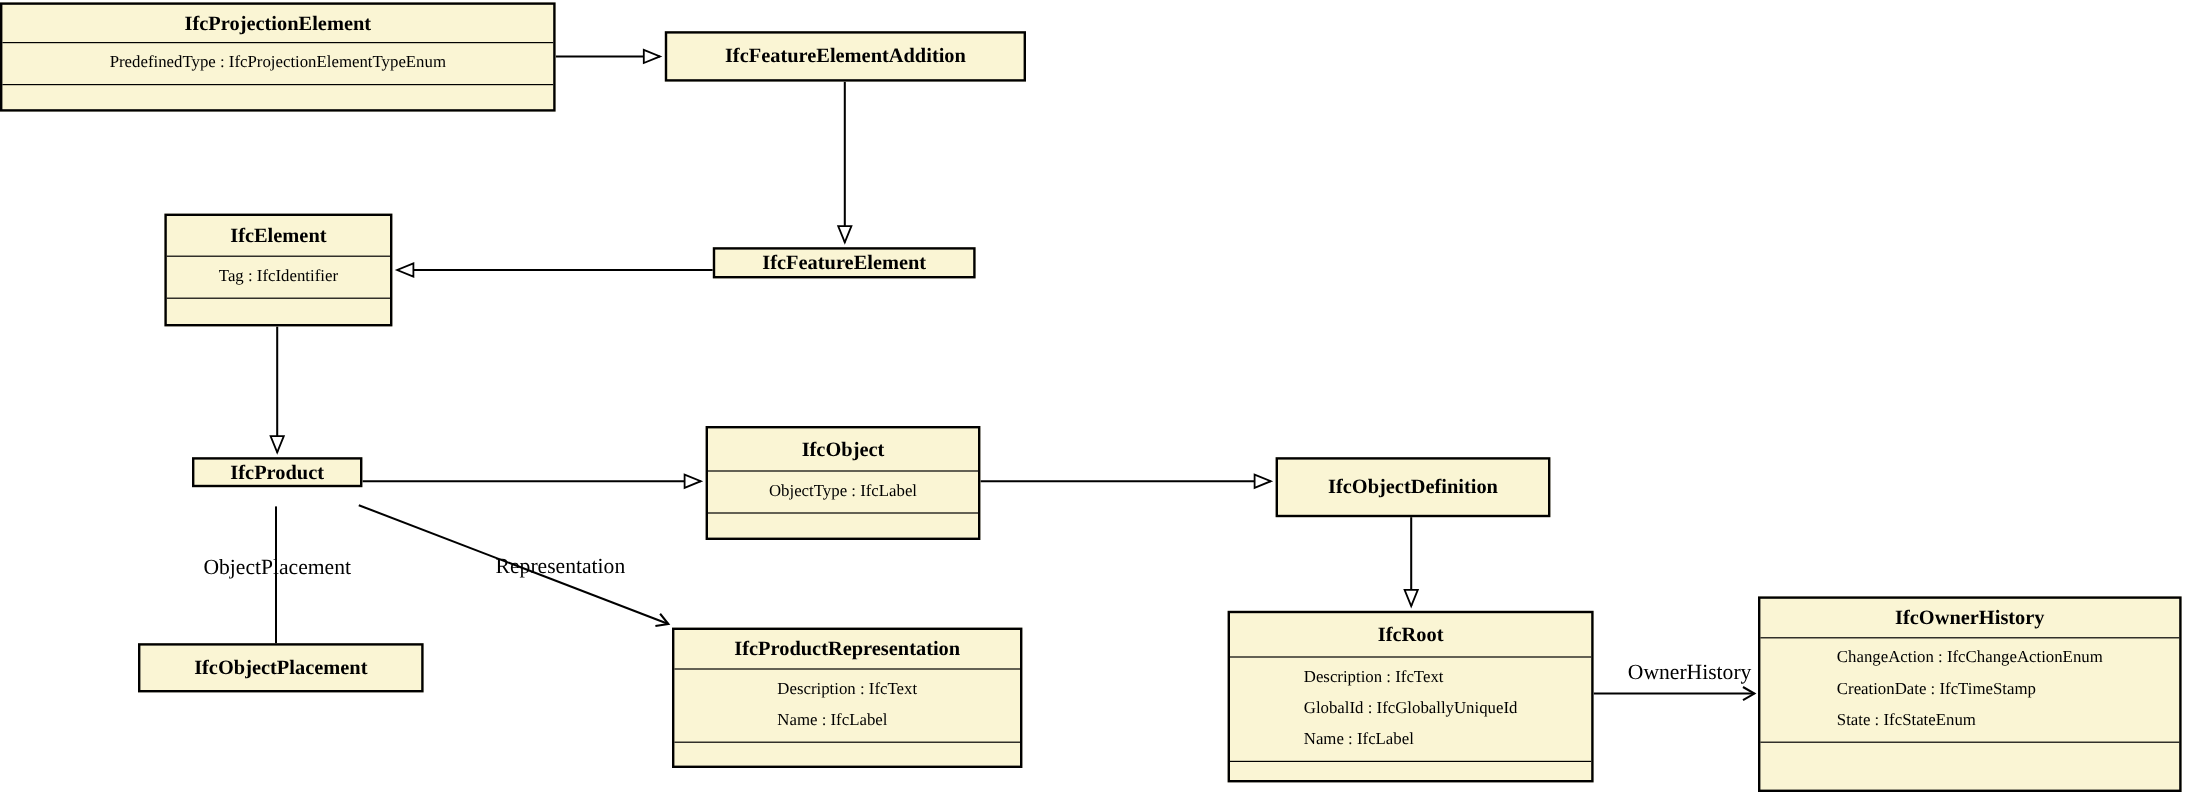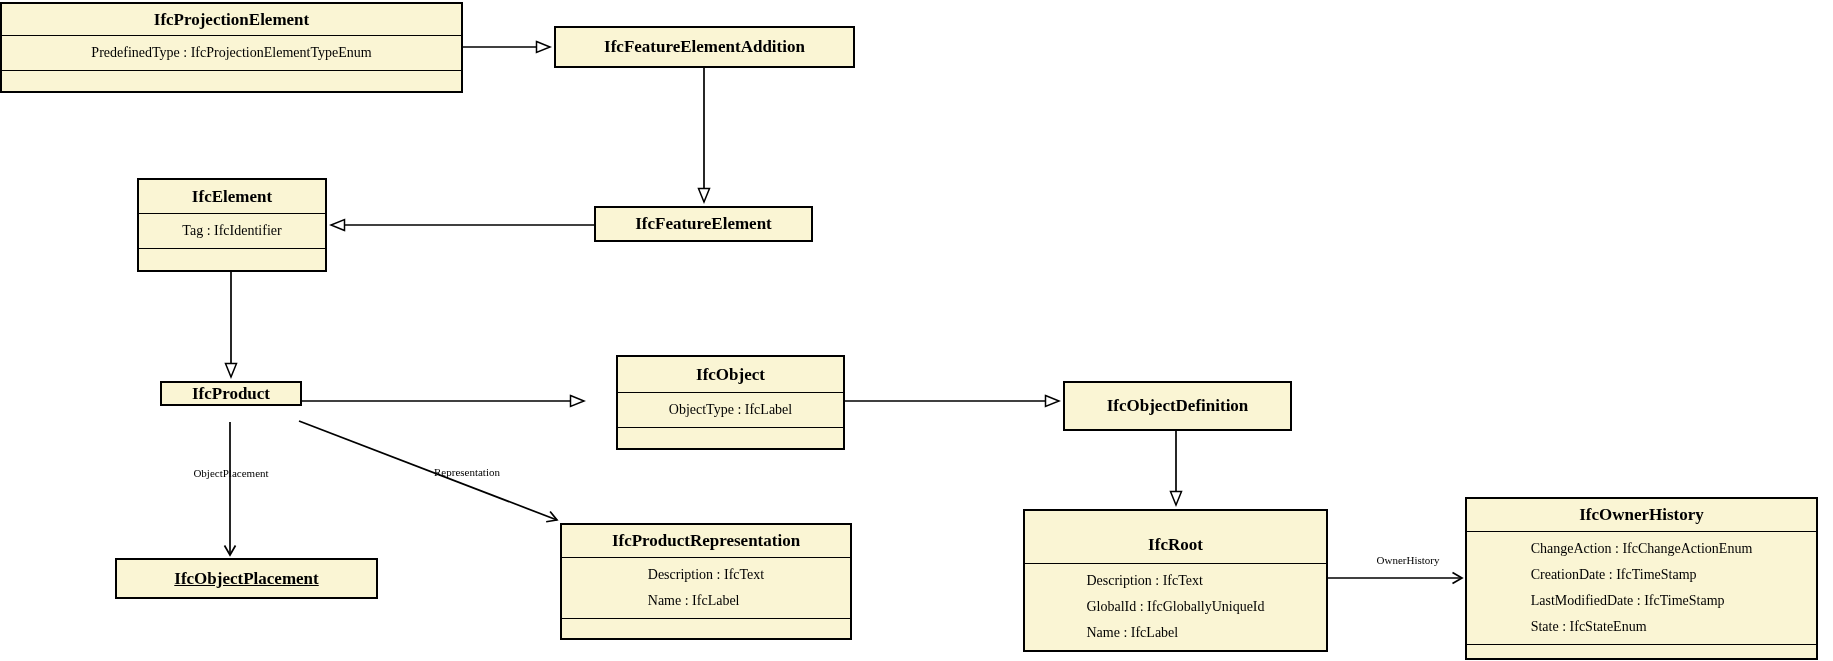--- a/index.html
+++ b/index.html
@@ -26,36 +26,36 @@
   }
   .uml-attrs-inner { width:fit-content; margin:0 auto; text-align:left; white-space:nowrap; }
   .uml-empty { flex:1 1 auto; border-top:1px solid #000; min-height:10px; }
 
   
   .pos-projection-element      { left:0px;    top:2px;   width:463px; height:91px; }
   .pos-projection-element .uml-title { height:31px;text-align:center; }
   .pos-feature-element-addition{ left:554px;  top:26px;  width:301px; height:42px; }
   .pos-element                 { left:137px;  top:178px; width:190px; height:94px; }
   .pos-element .uml-title      { height:33px; }
-  .pos-feature-element         { left:594px;  top:206px; width:219px; height:36px; }
+  .pos-feature-element         { left:594px;  top:206px; width:219px; height:26px; }
   .pos-product                 { left:160px;  top:381px; width:142px; height:25px; }
-  .pos-object                  { left:588px;  top:355px; width:229px; height:95px;margin-left:28px; }
+  .pos-object                  { left:588px;  top:355px; width:229px; height:95px; }
   .pos-object .uml-title       { height:35px; }
   .pos-object-definition       { left:1063px; top:381px; width:229px; height:50px; }
-  .pos-object-placement        { left:115px;  top:558px; width:263px; height:41px;text-decoration:underline; }
+  .pos-object-placement        { left:115px;  top:536px; width:238px; height:41px; }
   .pos-product-representation  { left:560px;  top:523px; width:292px; height:117px; }
   .pos-product-representation .uml-title { height:32px; }
   .pos-root                    { left:1023px; top:509px; width:305px; height:143px; }
-  .pos-root .uml-title         { height:36px;margin-top:16px; }
+  .pos-root .uml-title         { height:36px; }
   .pos-owner-history           { left:1465px; top:497px; width:353px; height:163px; }
   .pos-owner-history .uml-title{ height:32px; }
 
   .edge-label {
     position:absolute; transform:translate(-50%,-50%);
-    font-size:11px; white-space:nowrap;
+    font-size:18px; white-space:nowrap;
   }
   .pos-label-objectplacement { left:231px;  top:473px; }
   .pos-label-representation  { left:467px;  top:472px; }
   .pos-label-ownerhistory    { left:1408px; top:560px; }
 </style>
 </head>
 <body>
 
 <div id="canvas">
 
@@ -154,21 +154,20 @@
     </div>
     <div class="uml-empty"></div>
   </div>
 
   <div class="uml-class c3 pos-owner-history">
     <div class="uml-title">IfcOwnerHistory</div>
     <div class="uml-attrs">
       <div class="uml-attrs-inner">
         <div>ChangeAction : IfcChangeActionEnum</div>
         <div>CreationDate : IfcTimeStamp</div>
-        <div>LastModifiedDate : IfcTimeStamp</div>
         <div>State : IfcStateEnum</div>
       </div>
     </div>
     <div class="uml-empty"></div>
   </div>
 
   <div class="edge-label pos-label-objectplacement">ObjectPlacement</div>
   <div class="edge-label pos-label-representation">Representation</div>
   <div class="edge-label pos-label-ownerhistory">OwnerHistory</div>
 

